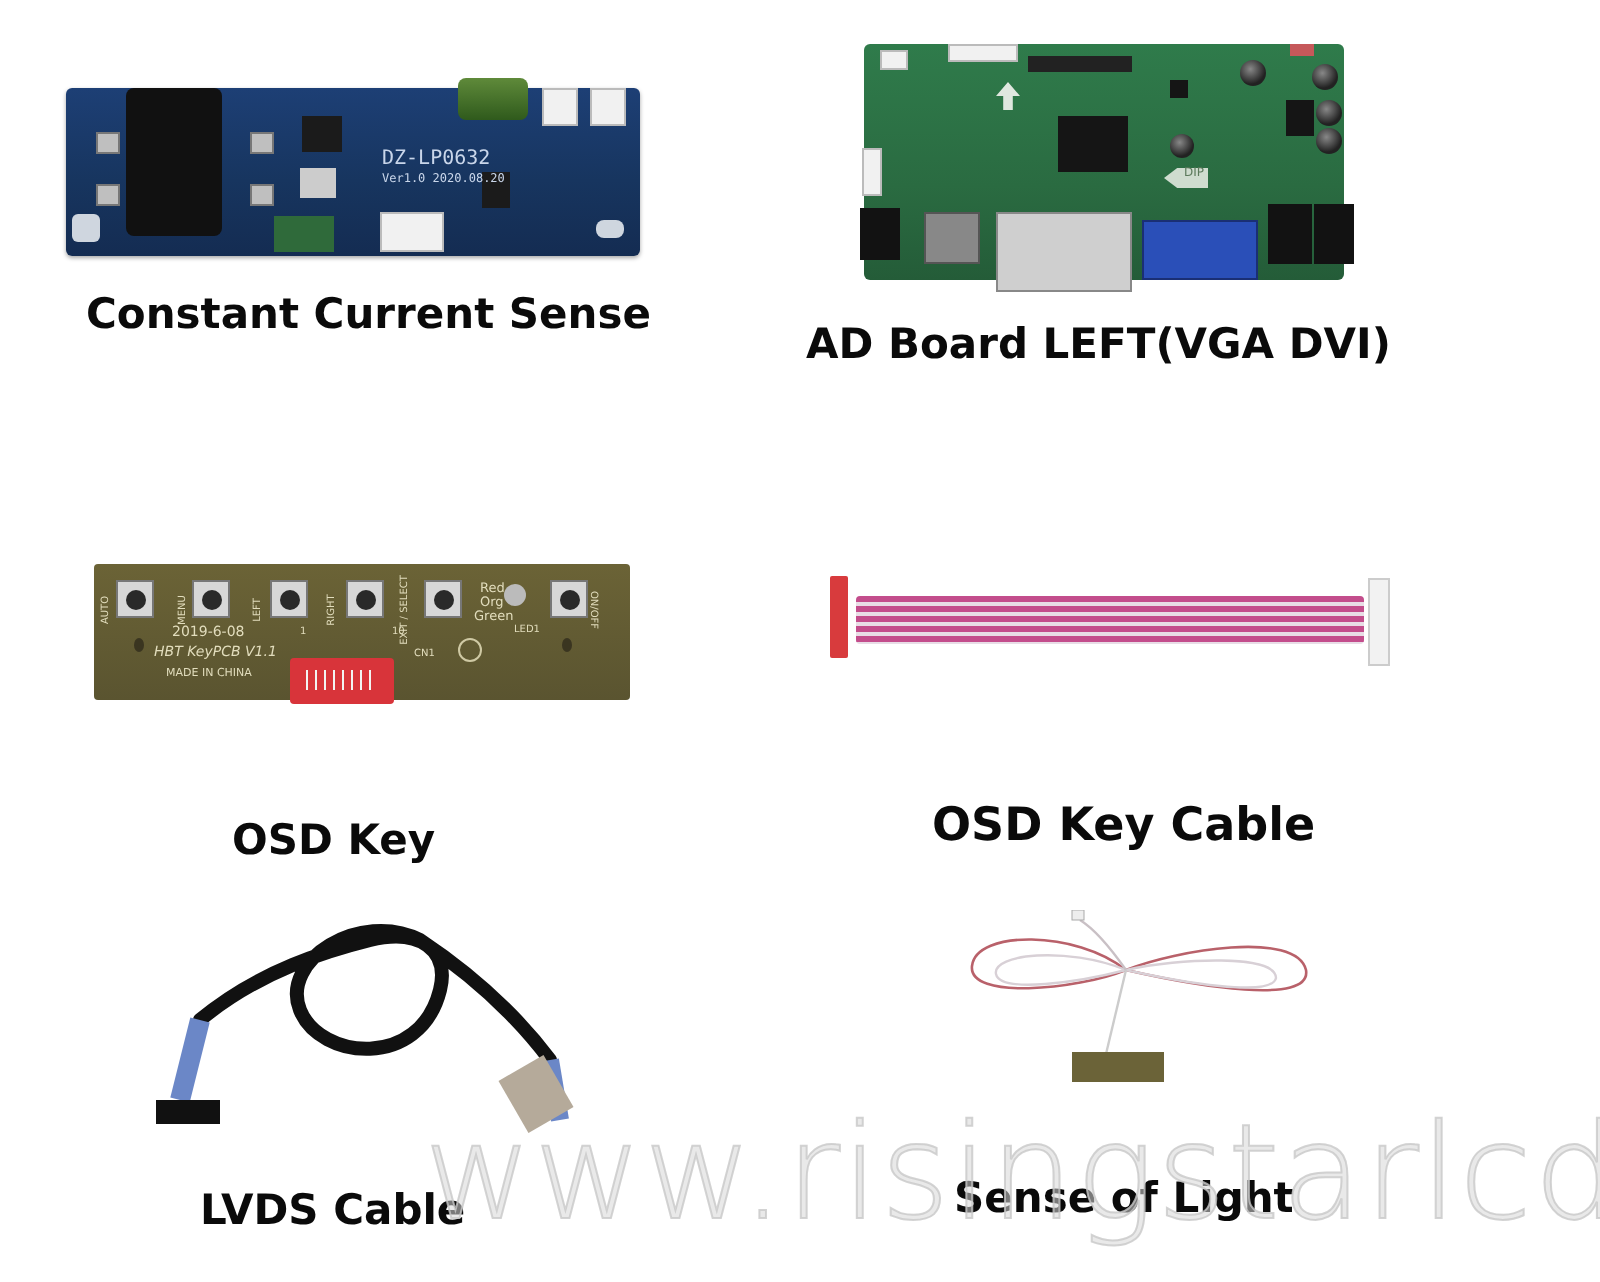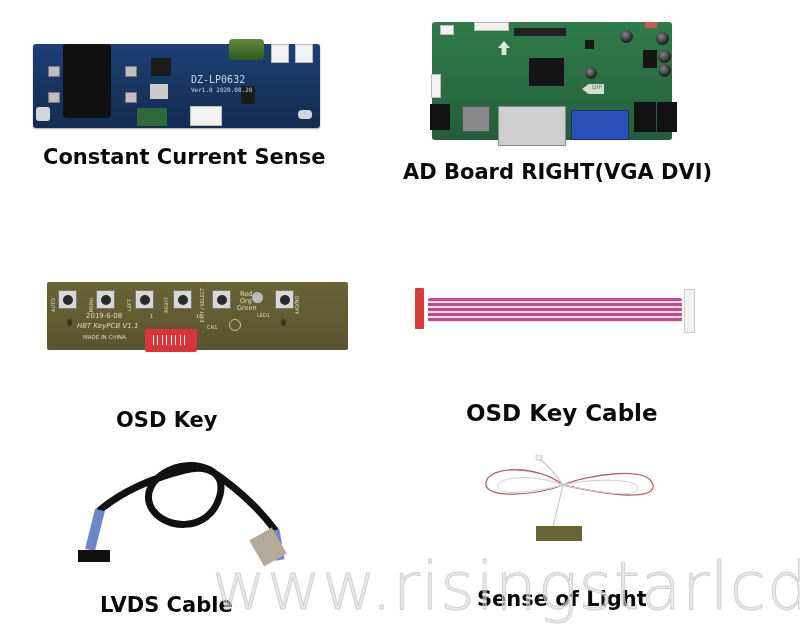--- a/index.html
+++ b/index.html
@@ -18,21 +18,21 @@
 
     
     .adb { left: 432px; top: 22px; width: 240px; height: 118px; background: linear-gradient(180deg,#2f7b4b,#2a6b41 60%,#245c38); border-radius: 3px; }
     .adb-chip { background: #151515; }
     .port-dvi { background: #cfcfcf; border: 1px solid #888; }
     .port-vga { background: #2a4fb8; border: 1px solid #1a2f75; }
     .port-black { background: #121212; }
     .elec-cap { border-radius: 50%; background: radial-gradient(circle at 40% 35%,#888,#222 65%); }
 
     
-    .osd { left: 47px; top: 282px; width: 301px; height: 68px; background: linear-gradient(180deg,#6b6336,#5a5430); border-radius: 2px; }
+    .osd { left: 47px; top: 282px; width: 268px; height: 68px; background: linear-gradient(180deg,#6b6336,#5a5430); border-radius: 2px; }
     .btn-sq { width: 17px; height: 17px; background: #d7d7d7; border: 1px solid #777; display: flex; align-items: center; justify-content: center; }
     .btn-sq .dot { width: 10px; height: 10px; border-radius: 50%; background: #2a2a2a; }
     .osd-txt { position: absolute; color: #e2ddbd; font-size: 6.5px; font-family: "DejaVu Sans", sans-serif; white-space: nowrap; }
     .red-conn { left: 145px; top: 329px; width: 52px; height: 23px; background: #d8343a; border-radius: 2px; }
 
     
     .ribbon { left: 423px; top: 295px; width: 258px; height: 28px; background: repeating-linear-gradient(180deg,#c34d8c 0 3px,#e8dde6 3px 5px); border-radius: 2px; transform: perspective(400px) rotateX(0deg); }
 
     
     .watermark { position: absolute; left: 212px; top: 548px; font-family: "DejaVu Sans", sans-serif; font-weight: 200; font-size: 66px; color: rgba(215,215,215,0.55); -webkit-text-stroke: 1px rgba(200,200,200,0.8); letter-spacing: 1px; white-space: nowrap; }
@@ -78,21 +78,21 @@
   <div class="abs elec-cap" style="left:153px;top:45px;width:12px;height:12px;"></div>
   <div class="abs" style="left:213px;top:0px;width:12px;height:6px;background:#c6585a;"></div>
   <div class="abs port-black" style="left:-2px;top:82px;width:20px;height:26px;"></div>
   <div class="abs" style="left:30px;top:84px;width:26px;height:24px;background:#888;border:1px solid #555;"></div>
   <div class="abs port-dvi" style="left:66px;top:84px;width:66px;height:38px;"></div>
   <div class="abs port-vga" style="left:139px;top:88px;width:56px;height:28px;"></div>
   <div class="abs port-black" style="left:202px;top:80px;width:22px;height:30px;"></div>
   <div class="abs port-black" style="left:225px;top:80px;width:20px;height:30px;"></div>
   <div class="abs white-conn" style="left:-1px;top:52px;width:8px;height:22px;"></div>
 </div>
-<div class="caption" style="left:403px;top:160px;font-size:21px;">AD Board RIGHT(VGA DVI)</div>
+<div class="caption" style="left:403px;top:160px;font-size:21px;">AD Board LEFT(VGA DVI)</div>
 
 <div class="abs osd">
   <div class="abs btn-sq" style="left:11px;top:8px;">
       <div class="dot"></div>
     </div>
   <div class="abs btn-sq" style="left:49px;top:8px;">
       <div class="dot"></div>
     </div>
   <div class="abs btn-sq" style="left:88px;top:8px;">
       <div class="dot"></div>

